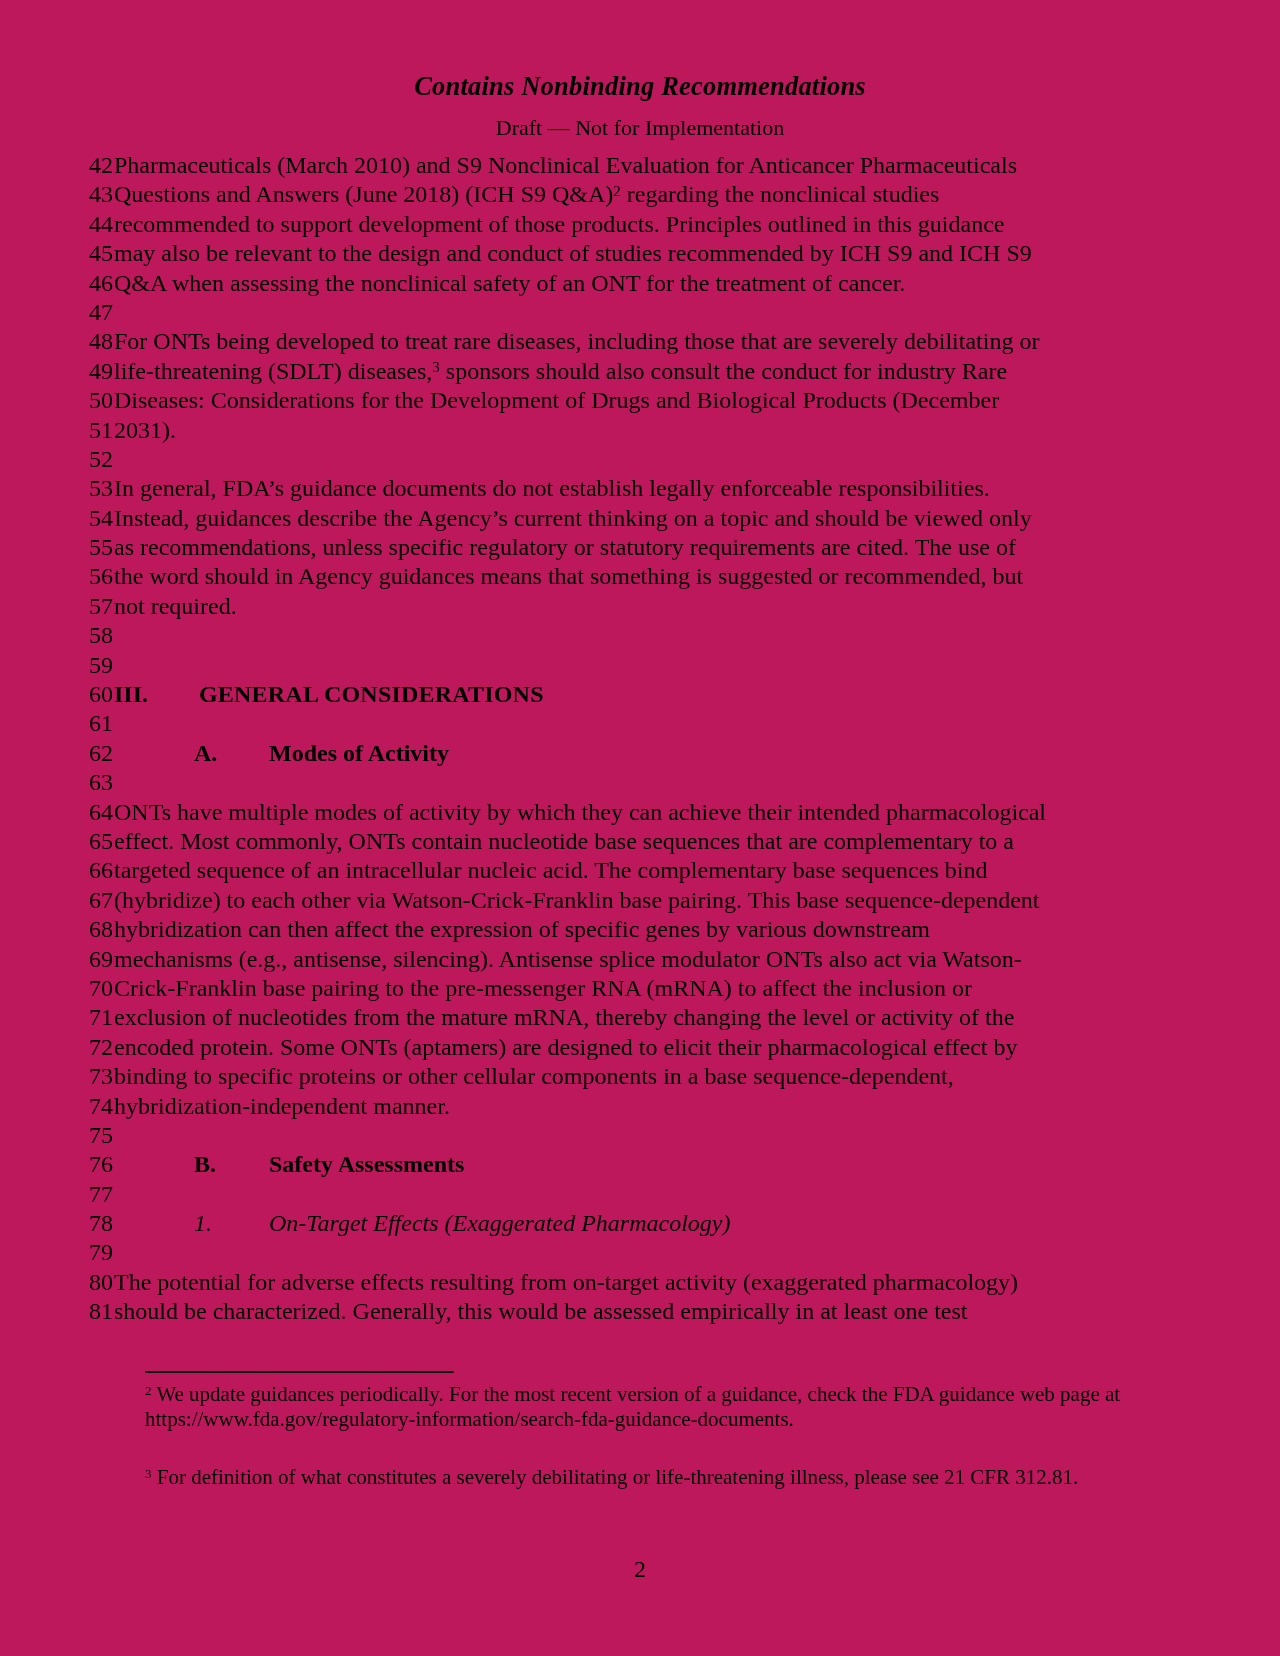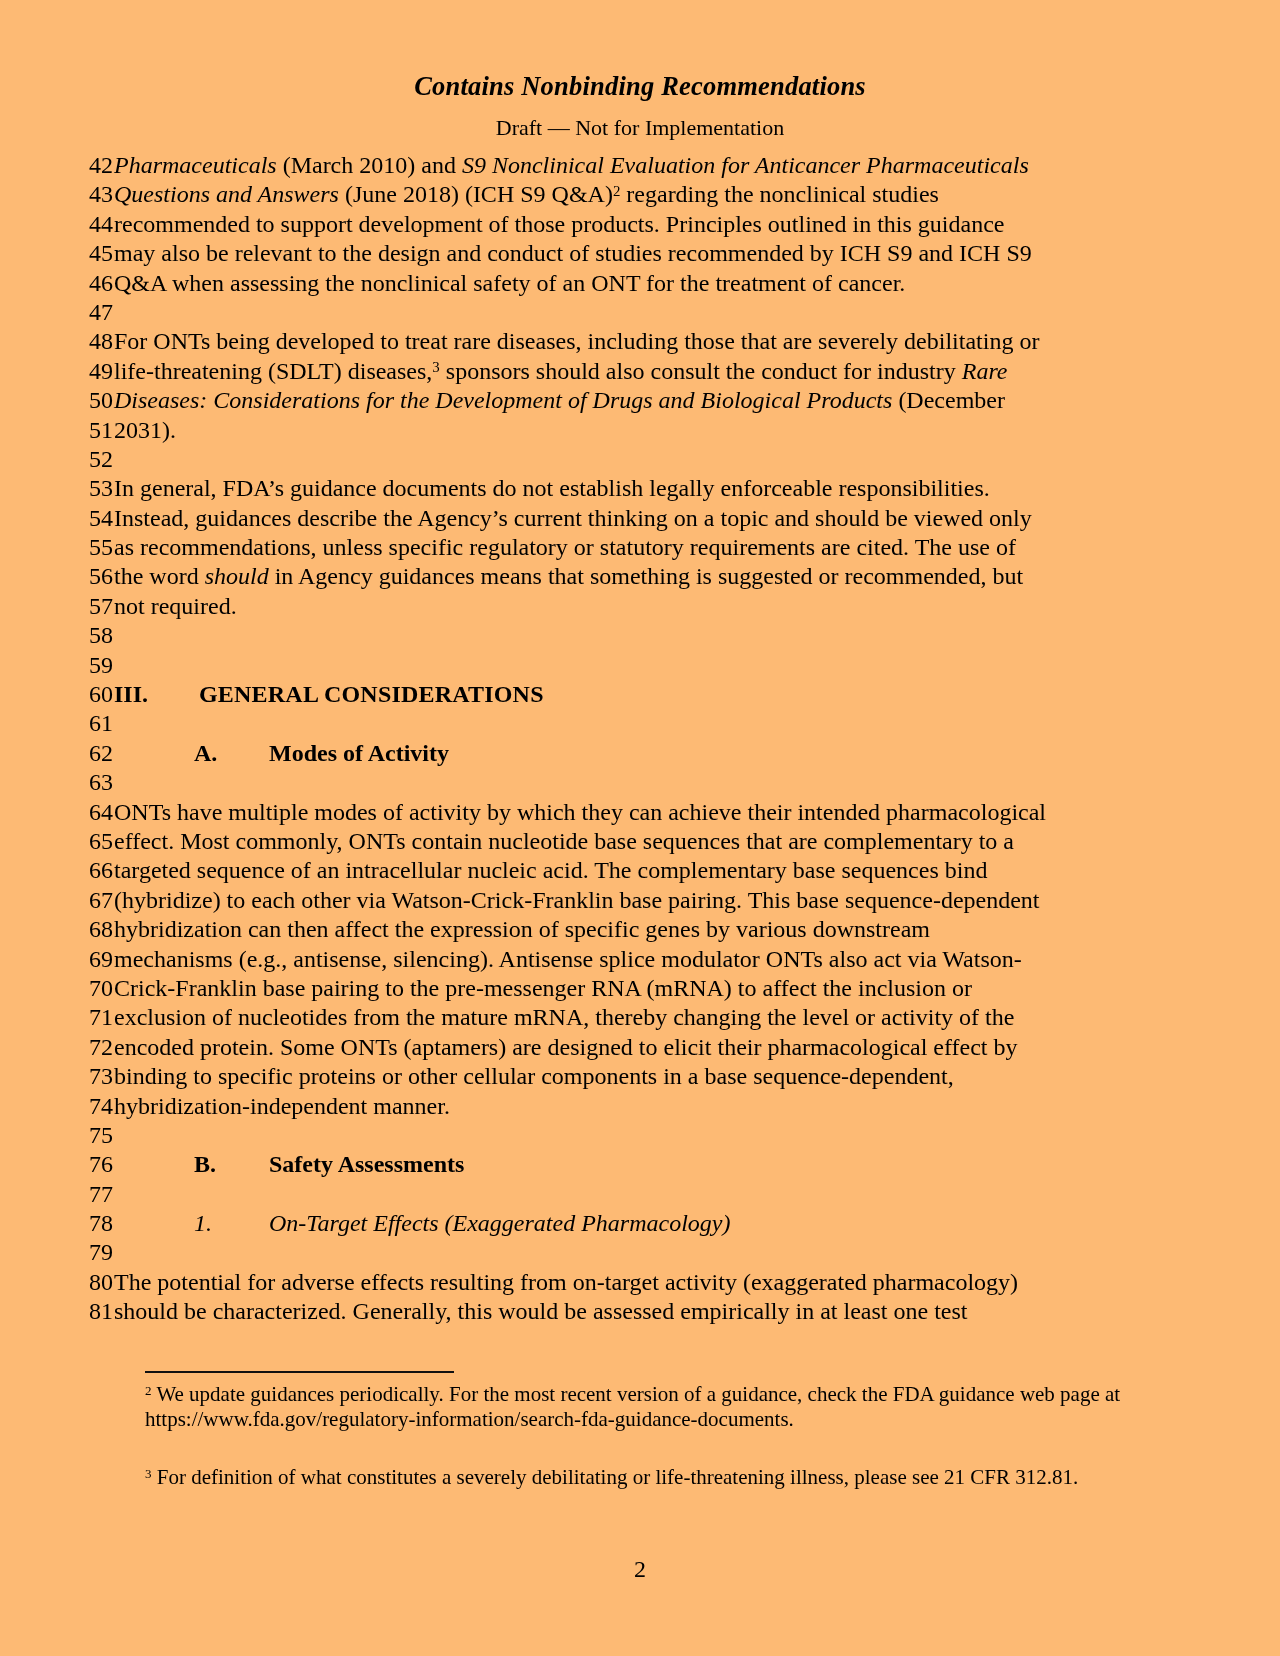--- a/index.html
+++ b/index.html
@@ -4,21 +4,21 @@
 <style>
   * { margin:0; padding:0; box-sizing:border-box; }
   html,body { background:#ffffff; }
   body {
     width:1280px; height:1656px;
     position:relative;
     font-family:"Liberation Serif","DejaVu Serif",serif;
     color:#000;
     overflow:hidden;
   }
-  .page { position:absolute; inset:0; background:#fdba74; }
+  .page { position:absolute; inset:0; background:#be185d; }
 
   .header-title {
     position:absolute; top:71px; left:0; width:100%;
     text-align:center;
     font-size:26.5px; font-weight:bold; font-style:italic;
     letter-spacing:0.2px;
   }
   .draft-line {
     position:absolute; top:115px; left:0; width:100%;
     text-align:center;
@@ -28,21 +28,21 @@
   #body-lines { position:absolute; top:151px; left:0; width:100%; }
   .line {
     position:relative;
     height:29.4px; line-height:29.4px;
     font-size:24px;
     white-space:nowrap;
     padding-left:114px;
   }
   .num { position:absolute; left:89px; top:0; }
 
-  .i { font-style:italic; }
+  .i { }
 
   .indent { display:inline-block; width:80px; }
   .h1-label { display:inline-block; width:85px; font-weight:bold; }
   .h1-title { font-weight:bold; letter-spacing:0.2px; }
   .h2-label { display:inline-block; width:75px; font-weight:bold; }
   .h2-title { font-weight:bold; }
   .h3-label { display:inline-block; width:75px; font-style:italic; }
   .h3-title { font-style:italic;text-align:right; }
 
   sup { font-size:0.62em; line-height:0; position:relative; top:-0.45em; vertical-align:baseline; }

